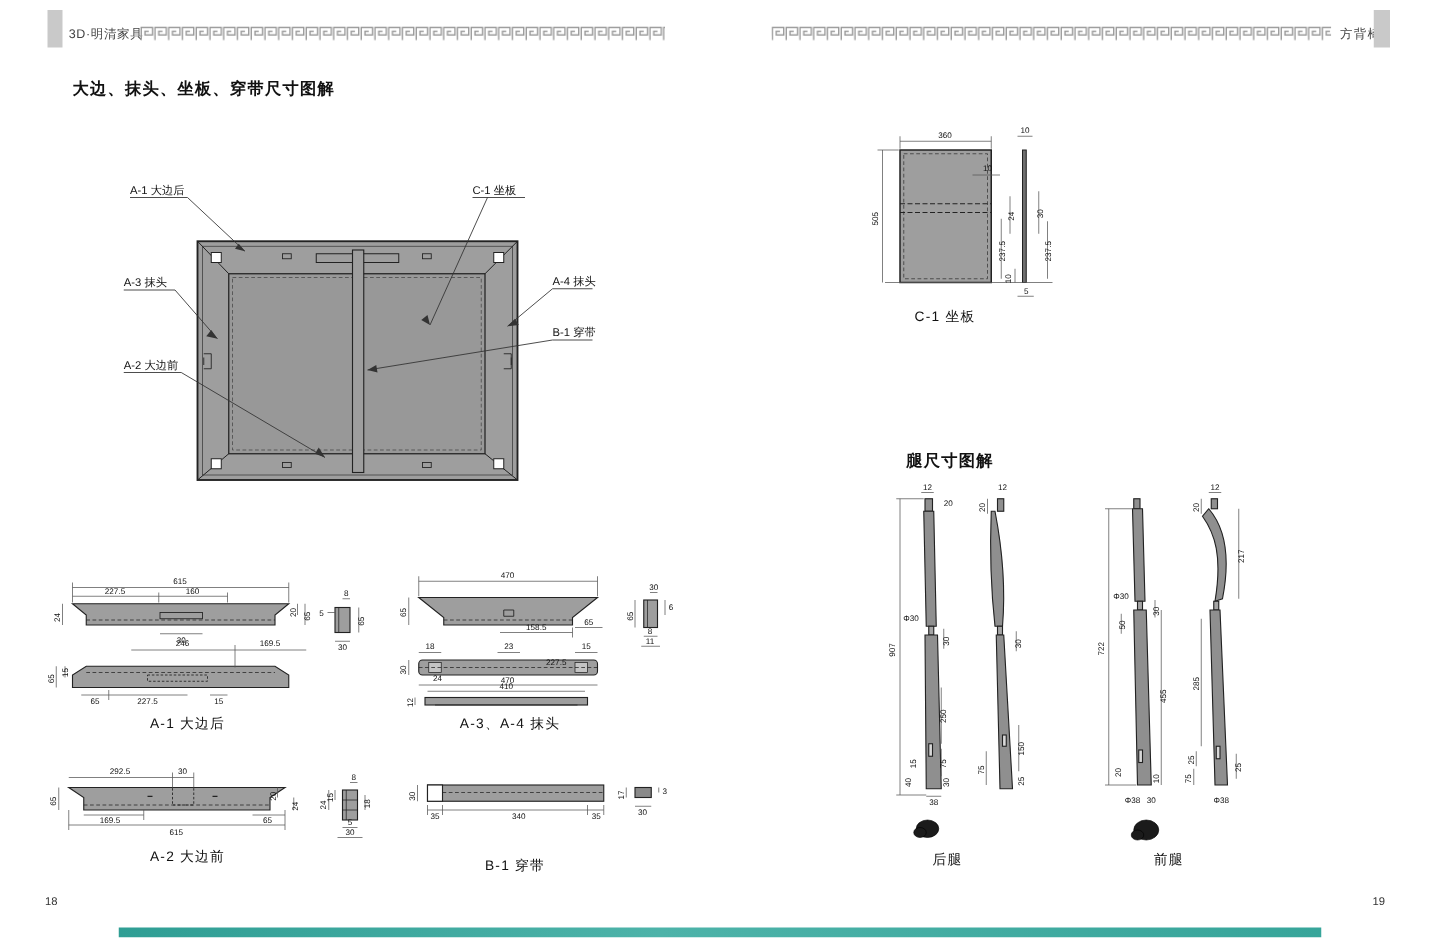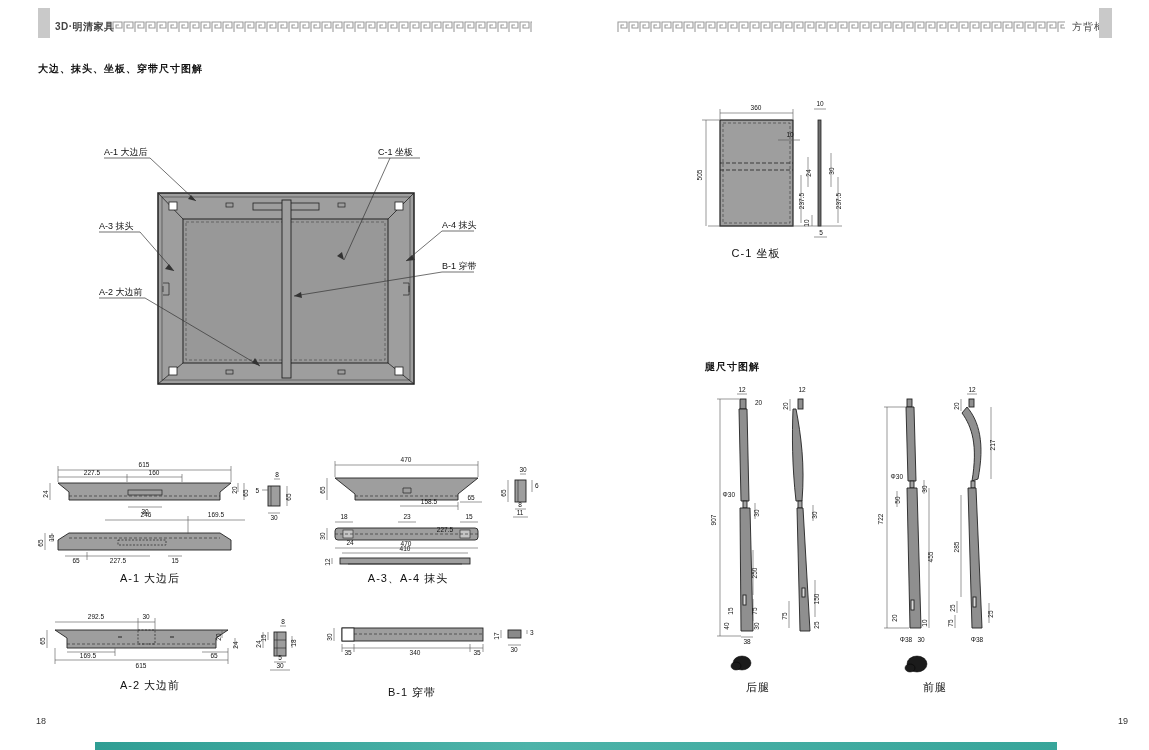--- a/index.html
+++ b/index.html
@@ -1,24 +1,24 @@
 <!DOCTYPE html>
 <html><head>
 <meta charset="utf-8">
 <style>
   html,body{margin:0;padding:0;}
   body{
     width:1149px;height:750px;position:relative;background:#fff;
     font-family:"Liberation Sans","DejaVu Sans",sans-serif;color:#222;overflow:hidden;
   }
   .abs{position:absolute;}
-  .brand{font-size:10px;color:#444;letter-spacing:.5px;font-weight:bold;}
+  .brand{font-size:10px;color:#444;letter-spacing:.5px;}
   .chapter{font-size:10px;color:#444;letter-spacing:1px;}
   .graybar{background:#c9c9c9;}
-  .section-title{font-size:10px;font-weight:bold;color:#111;letter-spacing:1px;}
+  .section-title{font-size:13px;font-weight:bold;color:#111;letter-spacing:1px;margin-left:20px;}
   .pagenum{font-size:9px;color:#333;}
   .footerbar{background:linear-gradient(90deg,#2f9e94,#4db3a9 45%,#37a59a);}
   svg text{font-family:"Liberation Sans","DejaVu Sans",sans-serif;}
   .dim{font-size:6.5px;fill:#111;}
   .lbl{font-size:9px;fill:#111;}
   .cap{font-size:11px;fill:#111;letter-spacing:1px;}
 </style>
 </head>
 <body>
 
@@ -441,14 +441,14 @@
     <text class="dim" x="95" y="47" text-anchor="middle">340</text>
     <text class="dim" x="157" y="47" text-anchor="middle">35</text>
     <text class="dim" x="179" y="28" text-anchor="middle" transform="rotate(-90 179 28)">17</text>
     <text class="dim" x="194" y="44" text-anchor="middle">30</text>
     <text class="dim" x="210" y="27">3</text>
     <text class="cap" x="92" y="88" text-anchor="middle">B-1 穿带</text>
   </g>
 </svg>
 
 <div class="abs pagenum" style="left:36px;top:716px;">18</div>
-<div class="abs pagenum" style="left:1098px;top:716px;margin-left:20px;">19</div>
+<div class="abs pagenum" style="left:1098px;top:716px;">19</div>
 <div class="abs footerbar" style="left:95px;top:742px;width:962px;height:8px;"></div>
 
 </body></html>

